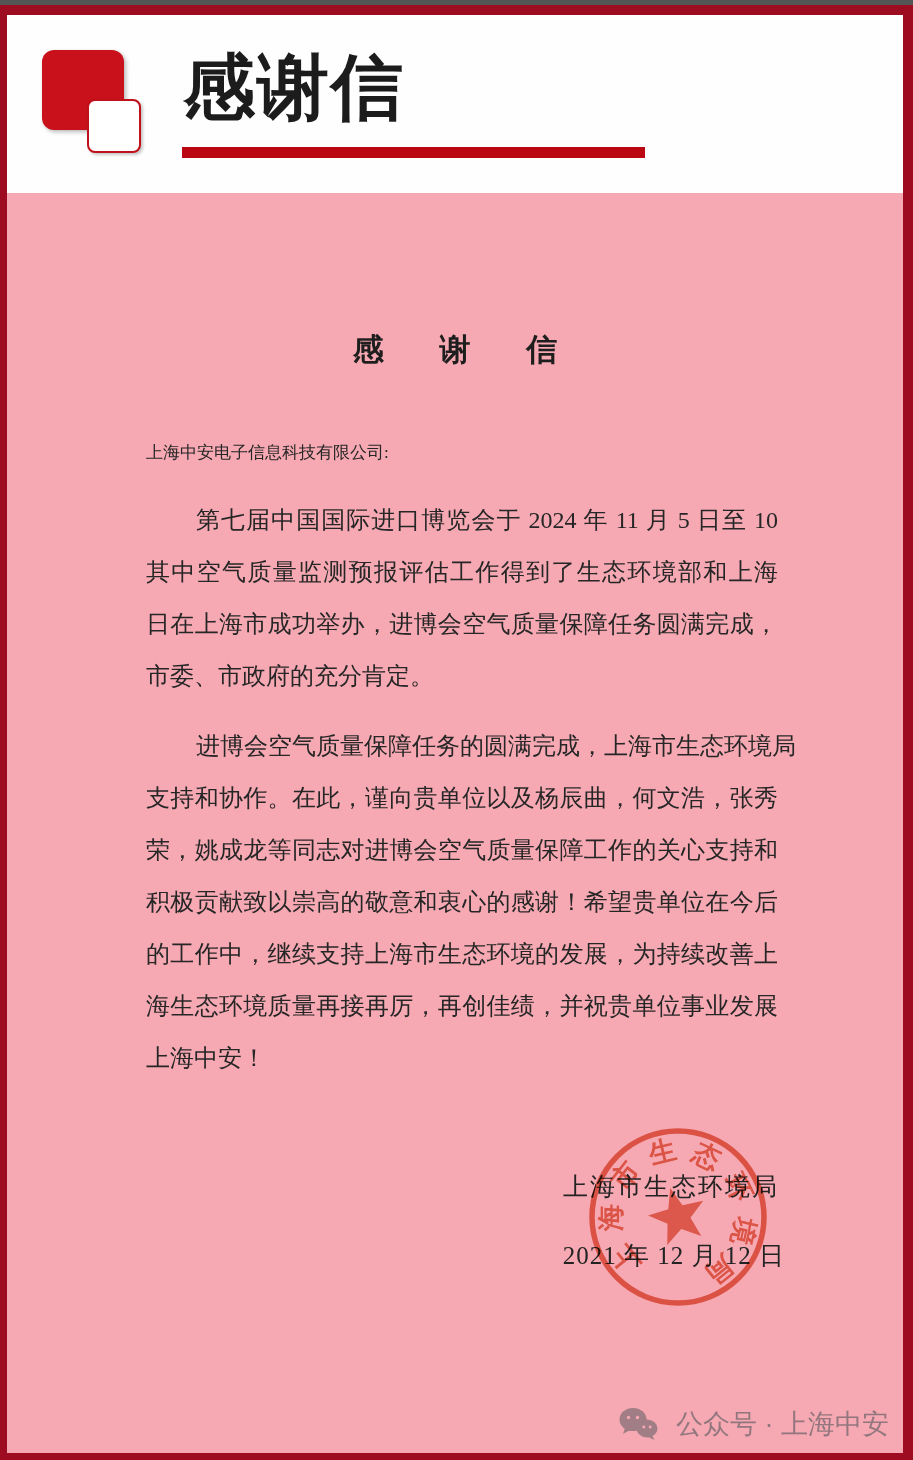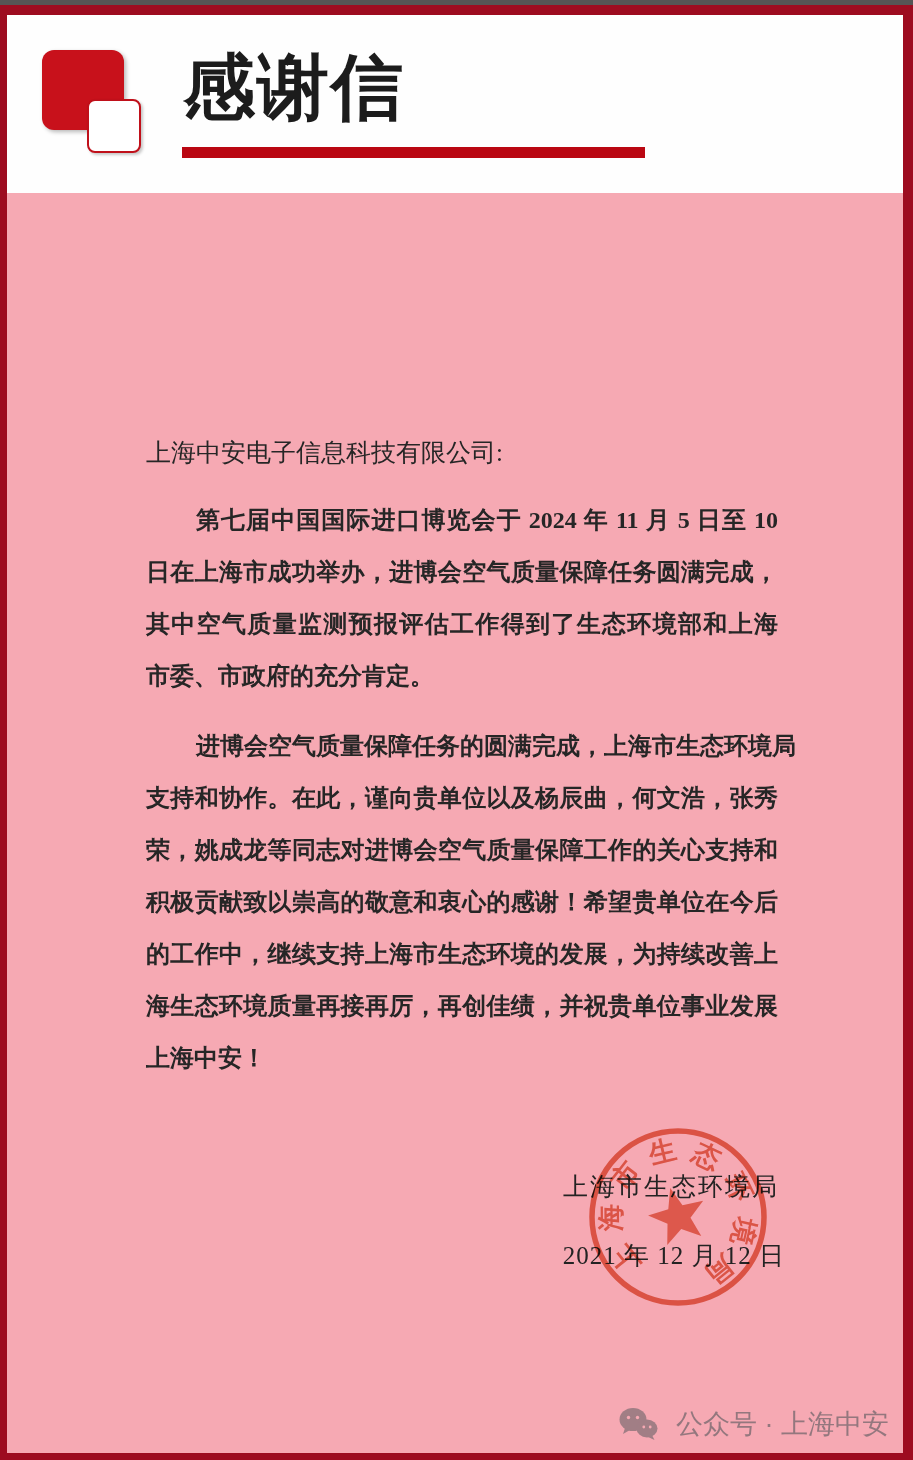--- a/index.html
+++ b/index.html
@@ -46,28 +46,28 @@
     position:absolute;left:0;top:136px;width:100%;
     text-align:center;font-size:31px;font-weight:700;
     letter-spacing:24px;text-indent:24px;color:#1e1e1e;
   }
   .body-block{
     position:absolute;left:139px;top:0;width:632px;
     font-size:24px;
   }
   .salutation{
     position:absolute;left:0;top:234px;width:632px;height:52px;
-    line-height:52px;font-size:25px;
+    line-height:52px;font-size:17px;
   }
   .para{position:absolute;left:0;width:632px;}
   .para-1{top:301px;}
   .para-2{top:527px;}
   .bline{
     height:52px;line-height:52px;white-space:nowrap;
-    text-align:justify;text-align-last:justify;text-justify:inter-ideograph;font-weight:bold;
+    text-align:justify;text-align-last:justify;text-justify:inter-ideograph;
   }
   .bline.indent{padding-left:50px;}
   .bline.last{text-align-last:left;}
   .signature-org{
     position:absolute;right:124px;top:977px;
     font-size:25px;letter-spacing:2px;color:#232323;
   }
   .signature-date{
     position:absolute;right:118px;top:1046px;
     font-size:25px;letter-spacing:1px;color:#232323;
@@ -94,28 +94,29 @@
 
   <div class="header-band">
     <div class="logo-red-square"></div>
     <div class="logo-white-square"></div>
     <div class="header-title">感谢信</div>
     <div class="title-underline"></div>
   </div>
 
   <div class="paper">
 
+    <div class="letter-title">感 谢 信</div>
 
     <div class="body-block">
       <div class="salutation">上海中安电子信息科技有限公司:</div>
 
       <div class="para para-1">
         <div class="bline indent">第七届中国国际进口博览会于 2024 年 11 月 5 日至 10</div>
+        <div class="bline">其中空气质量监测预报评估工作得到了生态环境部和上海</div>
         <div class="bline">日在上海市成功举办，进博会空气质量保障任务圆满完成，</div>
-        <div class="bline">其中空气质量监测预报评估工作得到了生态环境部和上海</div>
         <div class="bline last">市委、市政府的充分肯定。</div>
       </div>
 
       <div class="para para-2">
         <div class="bline indent">进博会空气质量保障任务的圆满完成，上海市生态环境局</div>
         <div class="bline">支持和协作。在此，谨向贵单位以及杨辰曲，何文浩，张秀</div>
         <div class="bline">荣，姚成龙等同志对进博会空气质量保障工作的关心支持和</div>
         <div class="bline">积极贡献致以崇高的敬意和衷心的感谢！希望贵单位在今后</div>
         <div class="bline">的工作中，继续支持上海市生态环境的发展，为持续改善上</div>
         <div class="bline">海生态环境质量再接再厉，再创佳绩，并祝贵单位事业发展</div>

